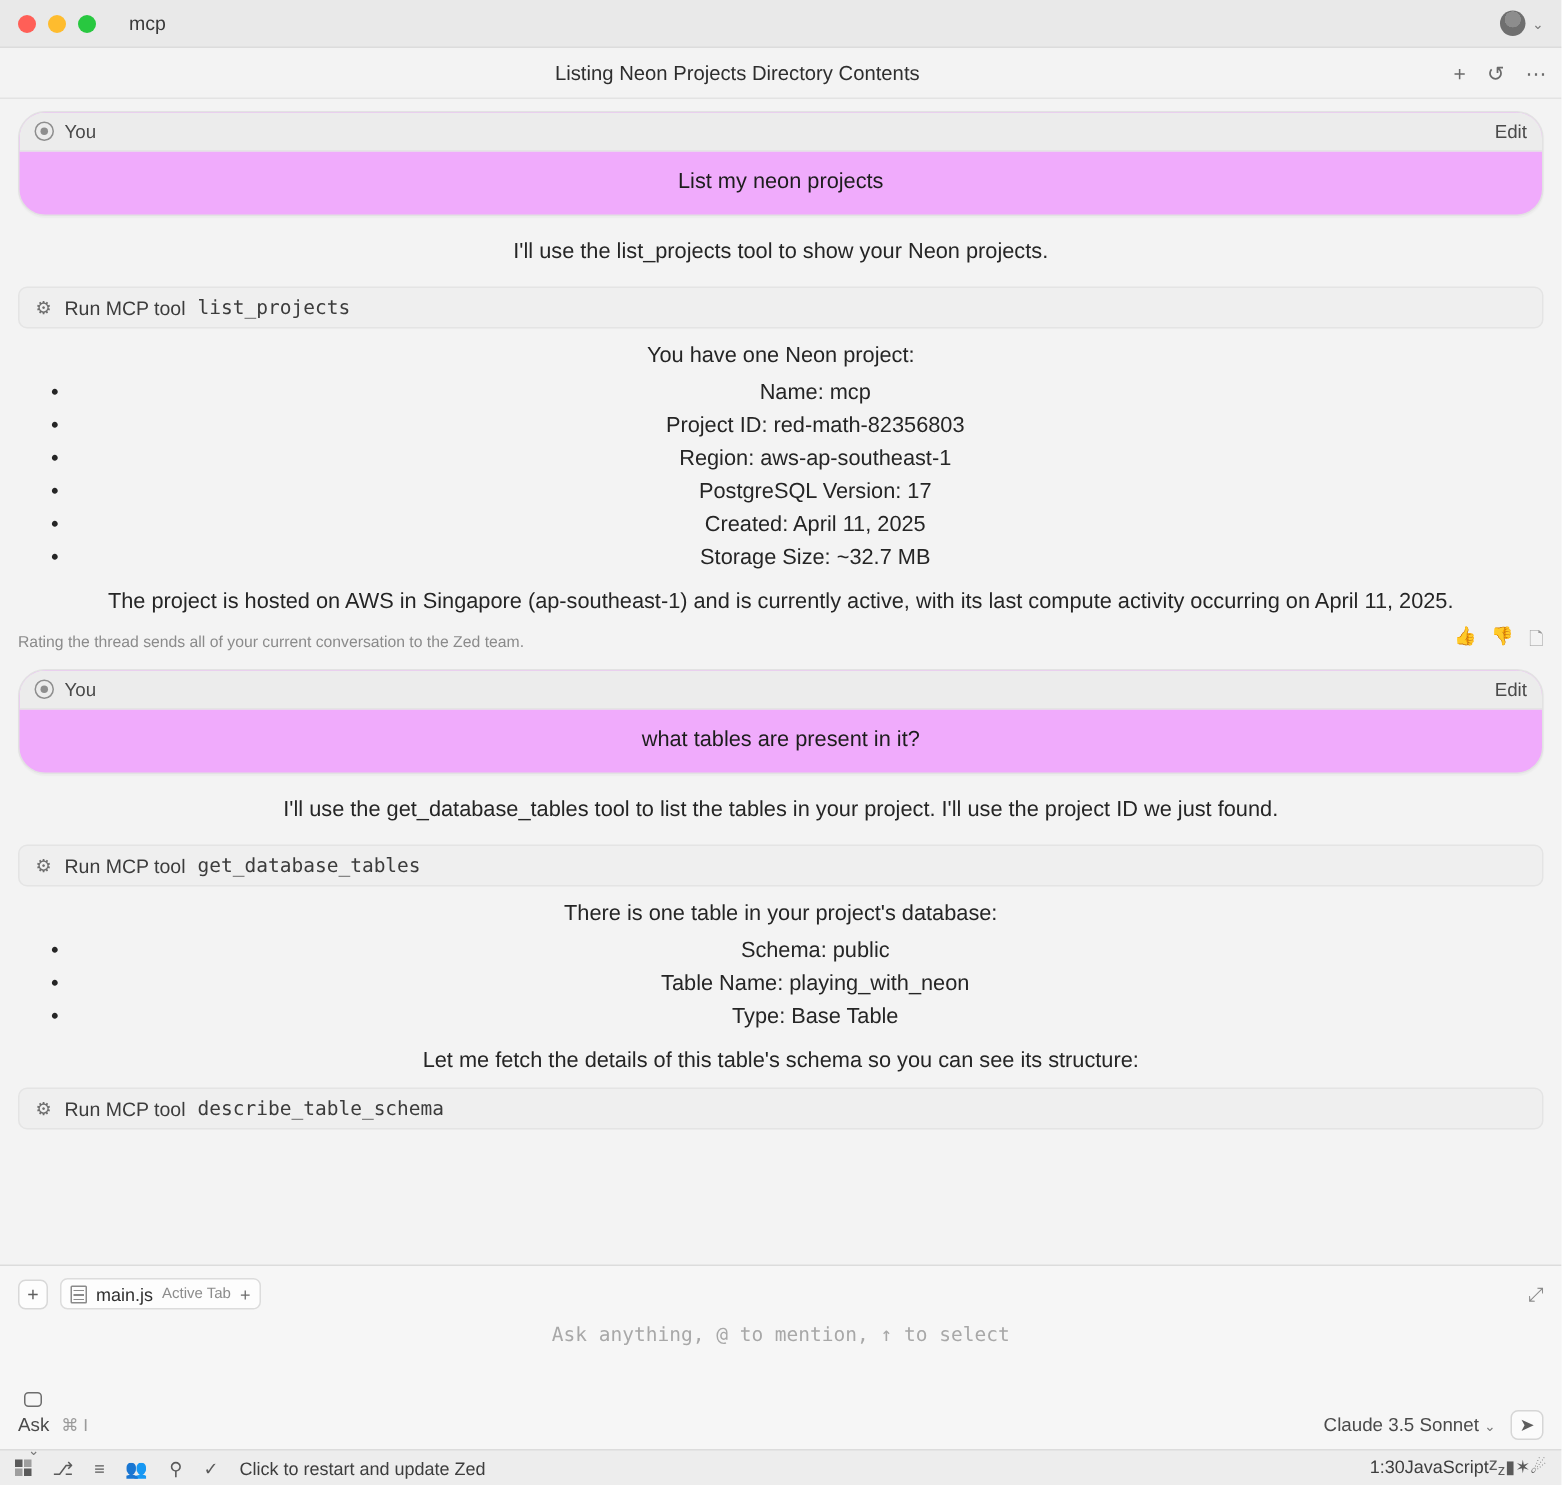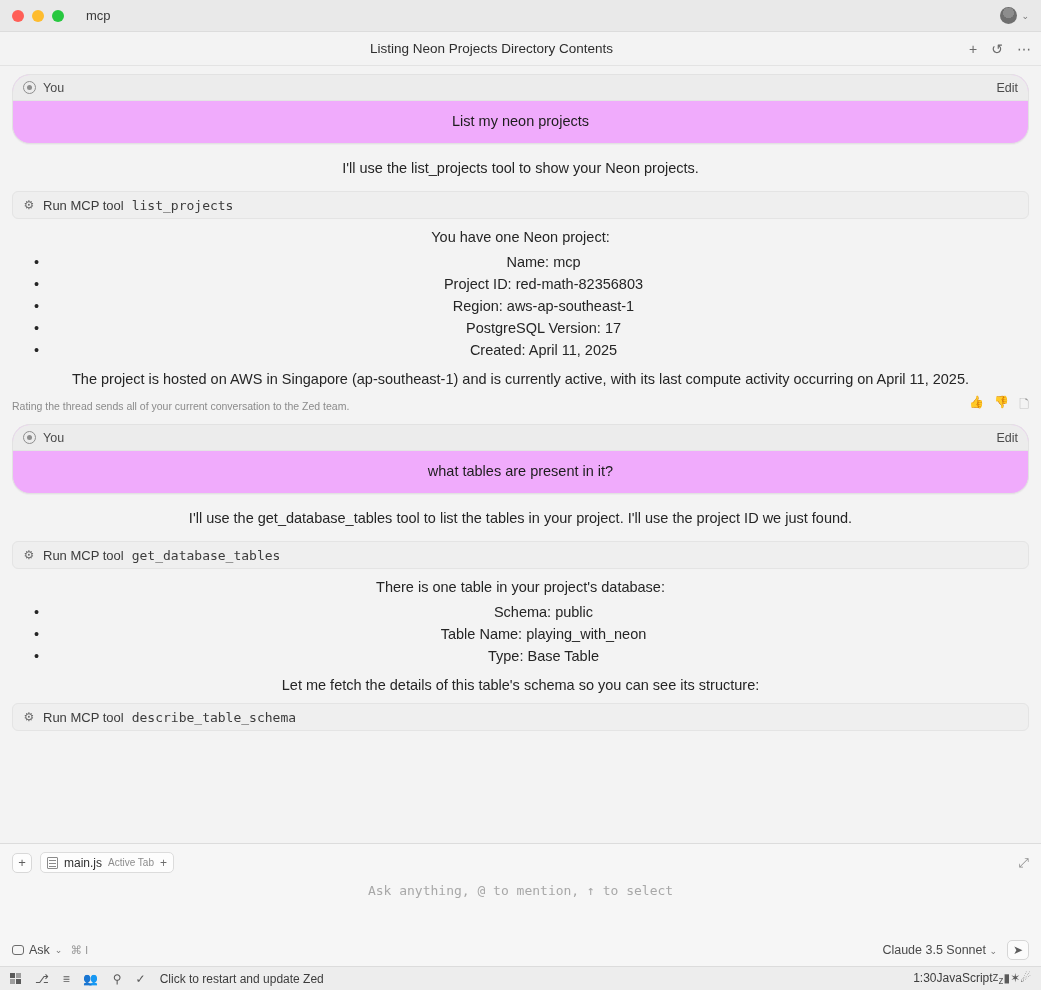--- a/index.html
+++ b/index.html
@@ -216,21 +216,21 @@
   }
   .composer-bottom {
     margin-top: auto;
     height: 32px;
     display: flex; align-items: center;
     padding: 0 12px 0 12px;
     gap: 8px;
     font-size: 12.5px;
     color: #4a4a4a;
   }
-  .mode-chip { display: flex; align-items: center; gap: 5px; }
+  .mode-chip { display: flex; align-items: center; gap: 5px; flex-direction: column; }
   .bubble-icon {
     width: 12px; height: 10px;
     border: 1px solid #6d6d6d;
     border-radius: 3px;
     display: inline-block;
   }
   .kbd { color: #9a9a9a; font-size: 11.5px; }
   .composer-right { margin-left: auto; display: flex; align-items: center; gap: 10px; }
   .send-btn {
     width: 22px; height: 20px;
@@ -315,20 +315,21 @@
       <span>Run MCP tool</span>
       <span class="mono">list_projects</span>
     </div>
     <div class="para">You have one Neon project:</div>
     <ul class="bullets">
       <li>Name: mcp</li>
       <li>Project ID: red-math-82356803</li>
       <li>Region: aws-ap-southeast-1</li>
       <li>PostgreSQL Version: 17</li>
       <li>Created: April 11, 2025</li>
+      <li>Storage Size: ~32.7 MB</li>
     </ul>
     <div class="para">The project is hosted on AWS in Singapore (ap-southeast-1) and is currently active, with its last compute activity occurring on April 11, 2025.</div>
     <div class="rating-row">
       <span>Rating the thread sends all of your current conversation to the Zed team.</span>
       <span class="rating-icons">
         <span>👍</span>
         <span>👎</span>
         <span>🗋</span>
       </span>
     </div>

